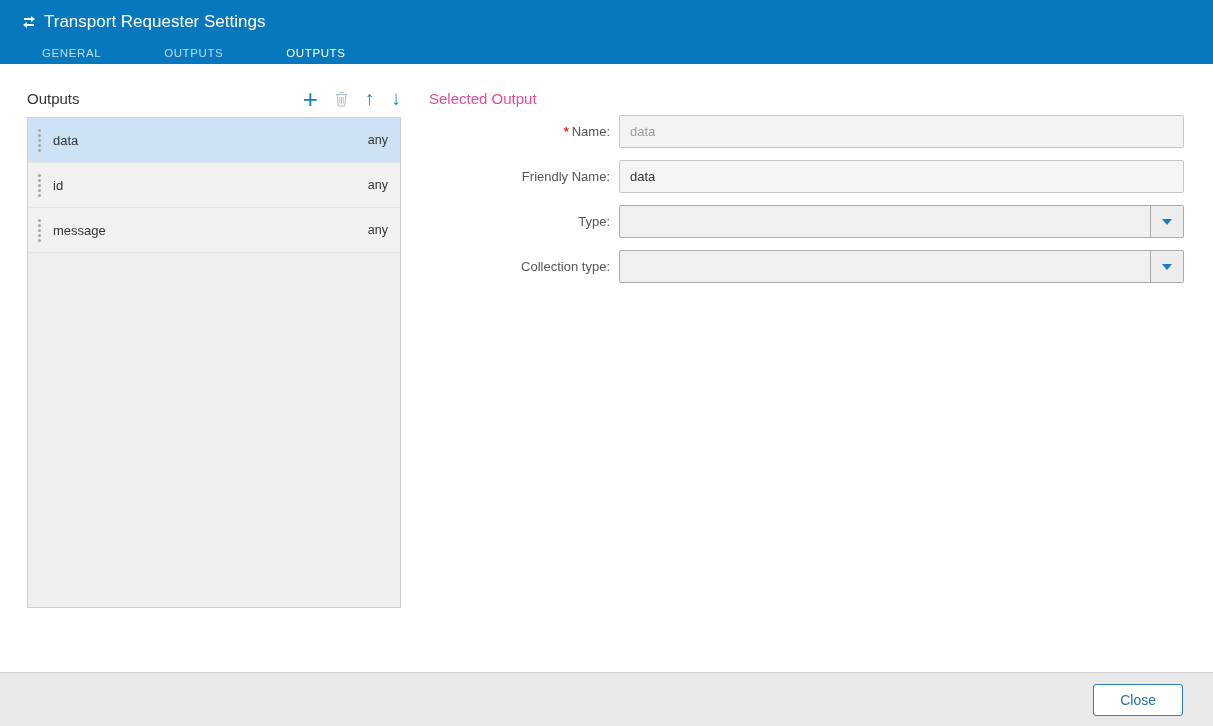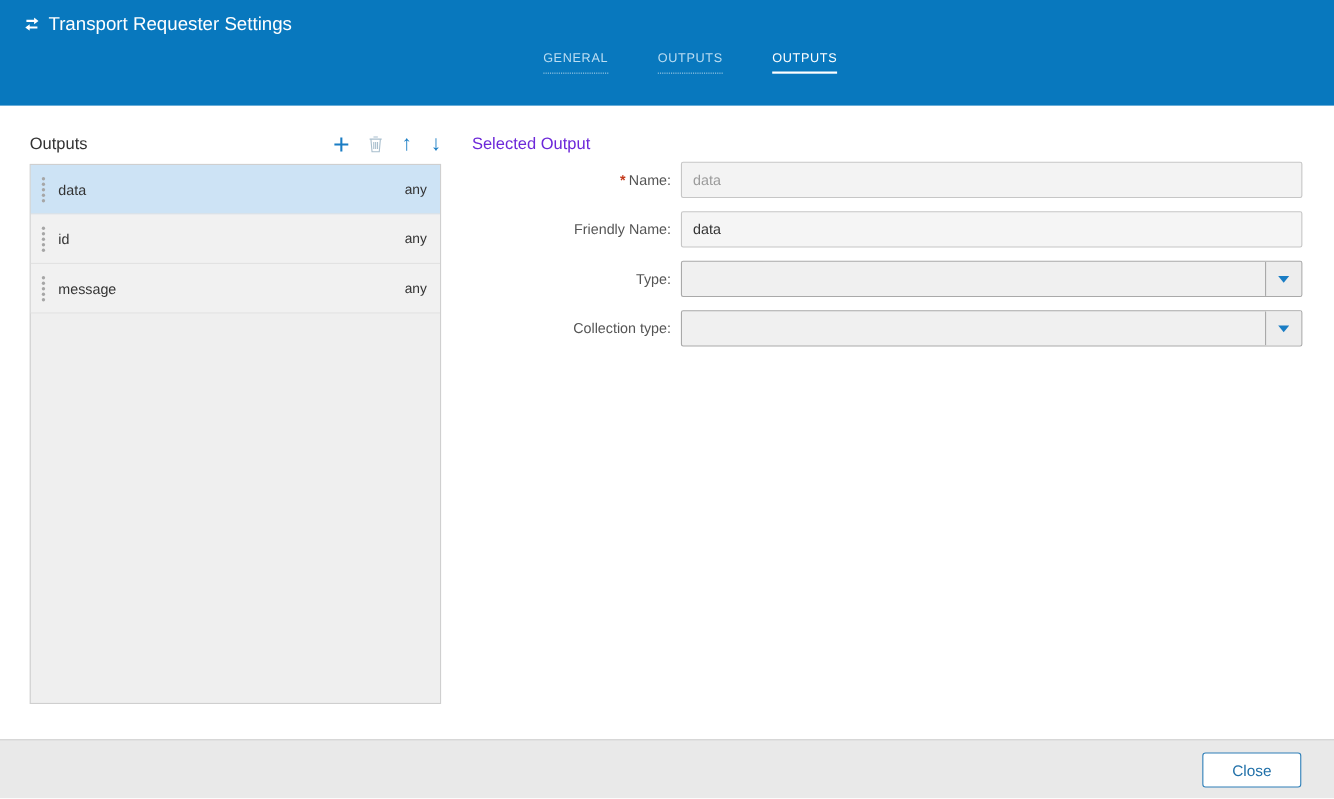--- a/index.html
+++ b/index.html
@@ -1,24 +1,24 @@
 <!DOCTYPE html>
 <html><head>
 <meta charset="utf-8">
 <style>
   * { margin:0; padding:0; box-sizing:border-box; }
   body { font-family:"Liberation Sans", sans-serif; background:#fff; }
   .app { width:1213px; height:726px; position:relative; background:#fff; overflow:hidden; }
 
   
-  .header { height:96px; background:#0878BE; color:#fff; padding-left:22px; }
+  .header { height:64px; background:#0878BE; color:#fff; padding-left:22px; }
   .title-row { display:flex; align-items:center; padding-top:12px; }
   .title-icon { display:flex; align-items:center; }
   .title { font-size:17px; margin-left:8px; font-weight:400; }
-  .tabs { display:flex; margin-left:20px; margin-top:15px; gap:45px;justify-content:center; }
+  .tabs { display:flex; margin-left:20px; margin-top:15px; gap:63px; }
   .tab { font-size:11.5px; letter-spacing:0.6px; color:#BBDDF2; padding-bottom:6px;
          border-bottom:1px dotted rgba(255,255,255,0.65); cursor:pointer; }
   .tab.active { color:#fff; border-bottom:2px solid #fff; }
 
   
   .content { display:flex; padding:18px 29px 0 27px; height:584px; }
   .left-panel { width:374px; flex:none; }
   .left-head { display:flex; align-items:center; height:33px; }
   .panel-title { font-size:15px; color:#333; }
   .toolbar { margin-left:auto; display:flex; align-items:center; gap:17px; }
@@ -33,21 +33,21 @@
   .row { display:flex; height:45px; align-items:center; background:#F1F1F1;
          border-bottom:1px solid #E2E2E2; font-size:13px; color:#333;
          padding-right:12px; cursor:pointer; }
   .row.selected { background:#CDE3F5; }
   .grip { width:3px; height:3px; background:#A6A6A6; border-radius:50%;
           box-shadow:0 -10px 0 #A6A6A6, 0 -5px 0 #A6A6A6, 0 5px 0 #A6A6A6, 0 10px 0 #A6A6A6;
           margin:0 12px 0 10px; flex:none; cursor:grab; }
   .row .rtype { margin-left:auto; font-weight:normal; font-size:12.5px; }
 
   .right-panel { flex:1; margin-left:28px; }
-  .right-head { height:33px; display:flex; align-items:center; font-size:15px; color:#6d28d9;text-align:right; }
+  .right-head { height:33px; display:flex; align-items:center; font-size:15px; color:#ec4899;text-align:right; }
   .form { margin-top:0; }
   .frow { display:flex; align-items:center; margin-bottom:12px; }
   .flabel { width:190px; text-align:right; font-size:13px; color:#555; padding-right:9px; flex:none; }
   .req { color:#C43B1C; font-weight:bold; margin-right:3px; }
   .finput { flex:1; height:33px; border:1px solid #C6C6C6; background:#F5F5F5;
             font-size:13px; padding:0 10px; color:#333; border-radius:2px; font-family:inherit; }
   input.finput:disabled { color:#9B9B9B; background:#F3F3F3; }
   .dropdown { flex:1; height:33px; border:1px solid #A9A9A9; background:#F0F0F0;
               display:flex; border-radius:2px; overflow:hidden; cursor:pointer; }
   .dd-value { flex:1; }

